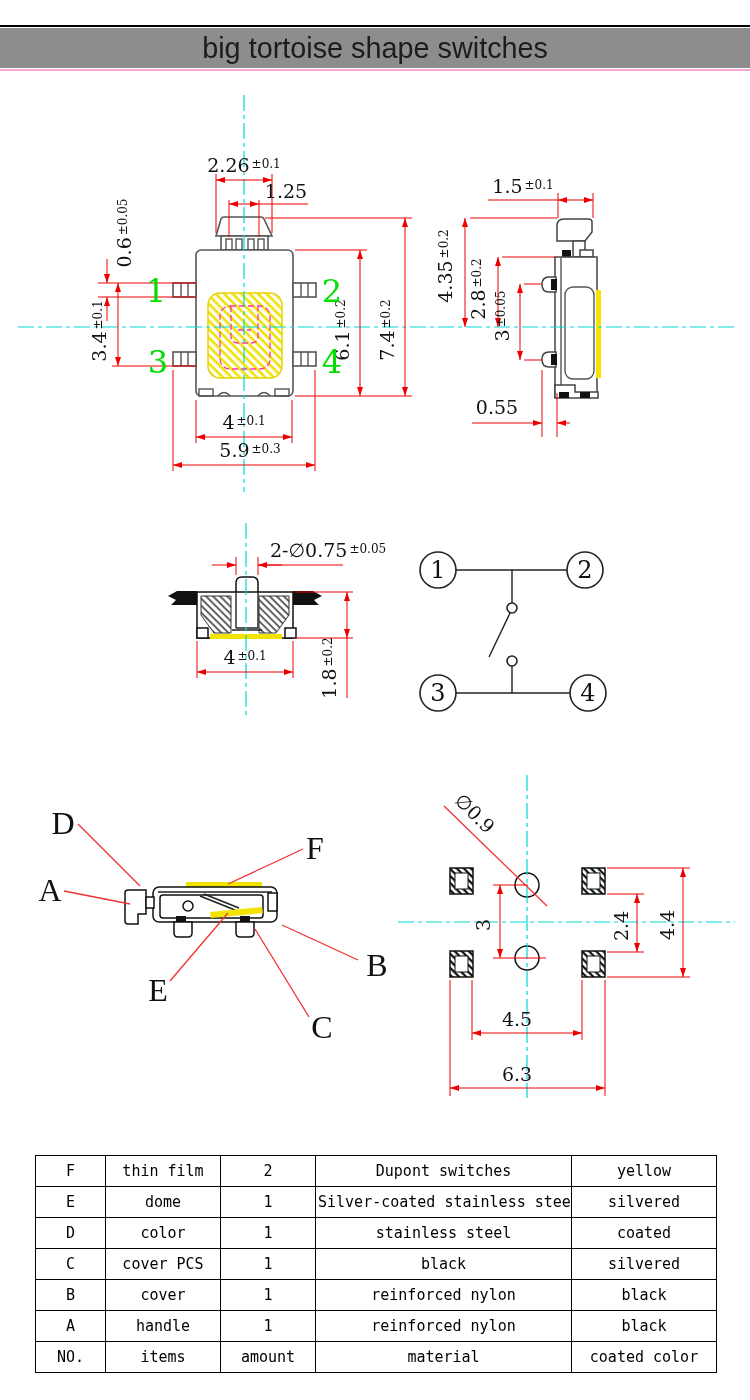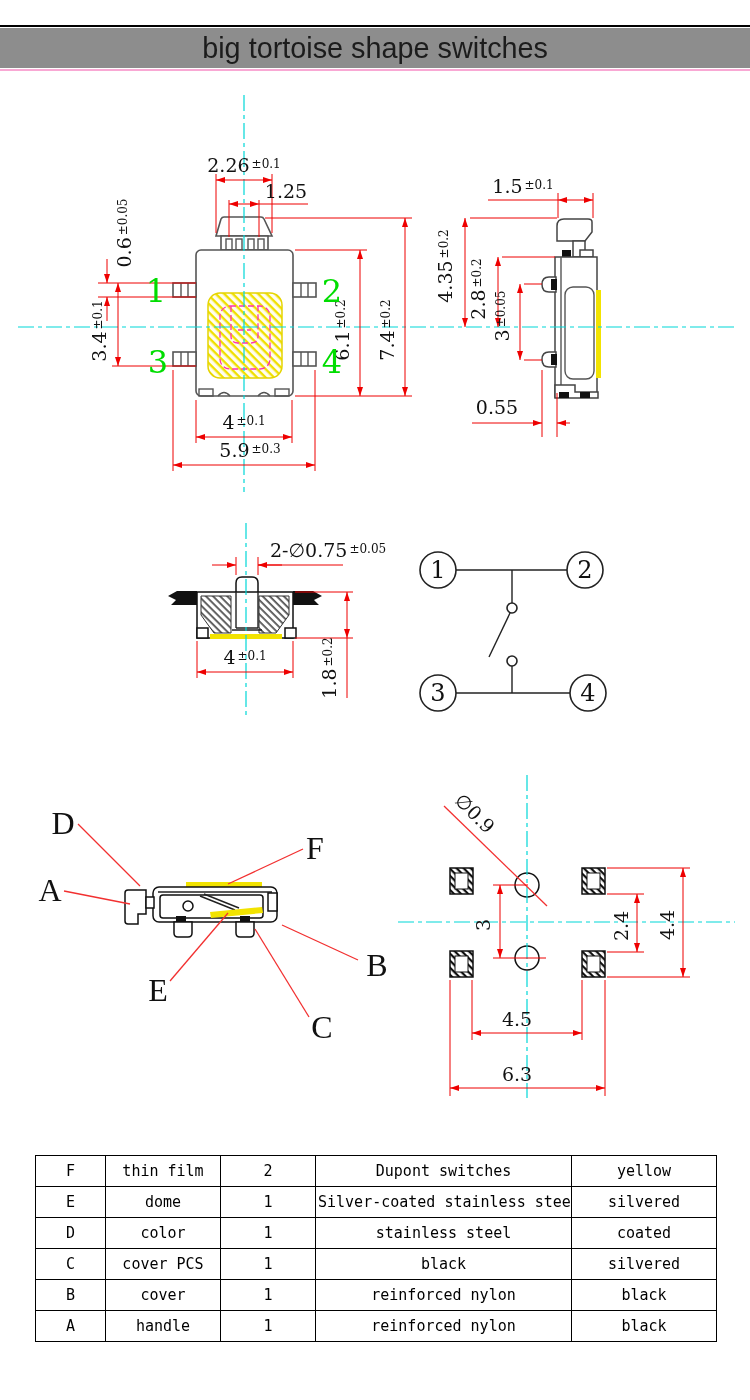--- a/index.html
+++ b/index.html
@@ -326,16 +326,23 @@
         <td>reinforced nylon</td>
         <td>black</td>
       </tr>
       <tr>
         <td>A</td>
         <td>handle</td>
         <td>1</td>
         <td>reinforced nylon</td>
         <td>black</td>
       </tr>
+      <tr>
+        <td>NO.</td>
+        <td>items</td>
+        <td>amount</td>
+        <td>material</td>
+        <td>coated color</td>
+      </tr>
     </tbody>
   </table>
 
 </div>
 
 </body></html>

